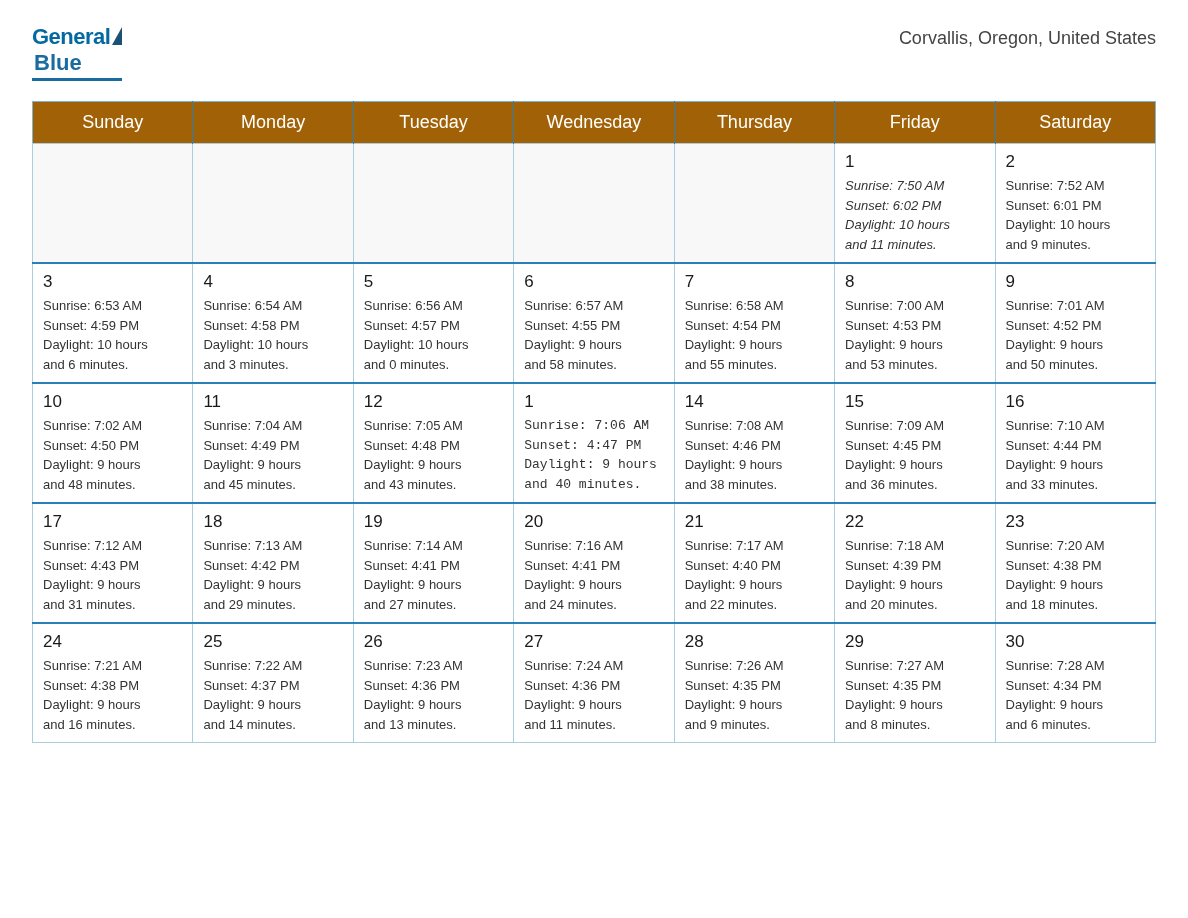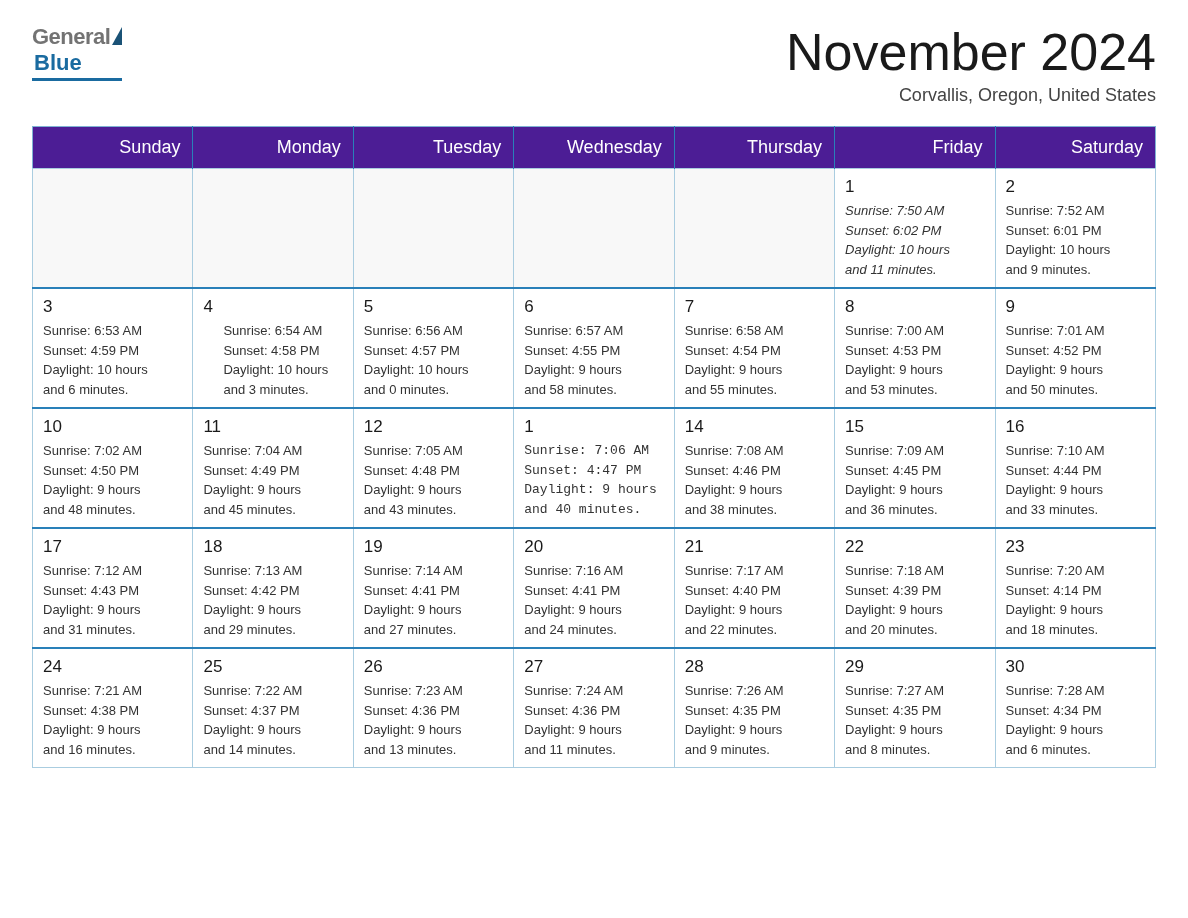--- a/index.html
+++ b/index.html
@@ -21,21 +21,21 @@
       flex-direction: column;
       align-items: flex-start;
     }
     .logo-top {
       display: flex;
       align-items: center;
     }
     .logo-general {
       font-size: 22px;
       font-weight: bold;
-      color: #737373;
+      color: #0369a1;
       letter-spacing: -0.5px;
     }
     .logo-triangle {
       width: 0;
       height: 0;
       border-left: 10px solid transparent;
       border-right: 0px solid transparent;
       border-bottom: 18px solid #1a5276;
       margin-left: 2px;
       margin-top: -2px;
@@ -65,26 +65,26 @@
       font-size: 18px;
       color: #444;
       margin-top: 4px;
     }
     .calendar {
       width: 100%;
       border-collapse: collapse;
       border: 1px solid #7fb3d3;
     }
     .calendar thead tr th {
-      background: #4c1d95;
+      background: #a16207;
       color: #ffffff;
       font-size: 18px;
       font-weight: normal;
       padding: 10px 12px;
-      text-align: right;
+      text-align: center;
       border-right: 1px solid #2980b9;
     }
     .calendar thead tr th:last-child {
       border-right: none;
     }
     .calendar tbody tr td {
       vertical-align: top;
       padding: 8px 10px;
       border: 1px solid #aacde0;
       width: 14.28%;
@@ -120,21 +120,20 @@
     <div class="logo-top">
       <span class="logo-general">General</span>
       <div class="logo-triangle"></div>
     </div>
     <div style="display:flex;align-items:center;">
       <span class="logo-blue">Blue</span>
     </div>
     <div class="logo-underline"></div>
   </div>
   <div class="title-section">
-    <div class="main-title">November 2024</div>
     <div class="subtitle">Corvallis, Oregon, United States</div>
   </div>
 </div>
 
 <table class="calendar">
   <thead>
     <tr>
     <th>Sunday</th>
         <th>Monday</th>
         <th>Tuesday</th>
@@ -169,21 +168,21 @@
       <tr class="row-divider">
         <td>
           <span class="day-number">3</span>
           <div class="day-info" style="white-space: pre-line;">Sunrise: 6:53 AM
 Sunset: 4:59 PM
 Daylight: 10 hours
 and 6 minutes.</div>
         </td>
         <td>
           <span class="day-number">4</span>
-          <div class="day-info" style="white-space: pre-line; margin-left: 20px;">Sunrise: 6:54 AM
+          <div class="day-info" style="white-space: pre-line;">Sunrise: 6:54 AM
 Sunset: 4:58 PM
 Daylight: 10 hours
 and 3 minutes.</div>
         </td>
         <td>
           <span class="day-number">5</span>
           <div class="day-info" style="white-space: pre-line;">Sunrise: 6:56 AM
 Sunset: 4:57 PM
 Daylight: 10 hours
 and 0 minutes.</div>
@@ -307,21 +306,21 @@
         <td>
           <span class="day-number">22</span>
           <div class="day-info" style="white-space: pre-line;">Sunrise: 7:18 AM
 Sunset: 4:39 PM
 Daylight: 9 hours
 and 20 minutes.</div>
         </td>
         <td>
           <span class="day-number">23</span>
           <div class="day-info" style="white-space: pre-line;">Sunrise: 7:20 AM
-Sunset: 4:14 PM
+Sunset: 4:38 PM
 Daylight: 9 hours
 and 18 minutes.</div>
         </td>
       </tr>
       <tr class="row-divider">
         <td>
           <span class="day-number">24</span>
           <div class="day-info" style="white-space: pre-line;">Sunrise: 7:21 AM
 Sunset: 4:38 PM
 Daylight: 9 hours

